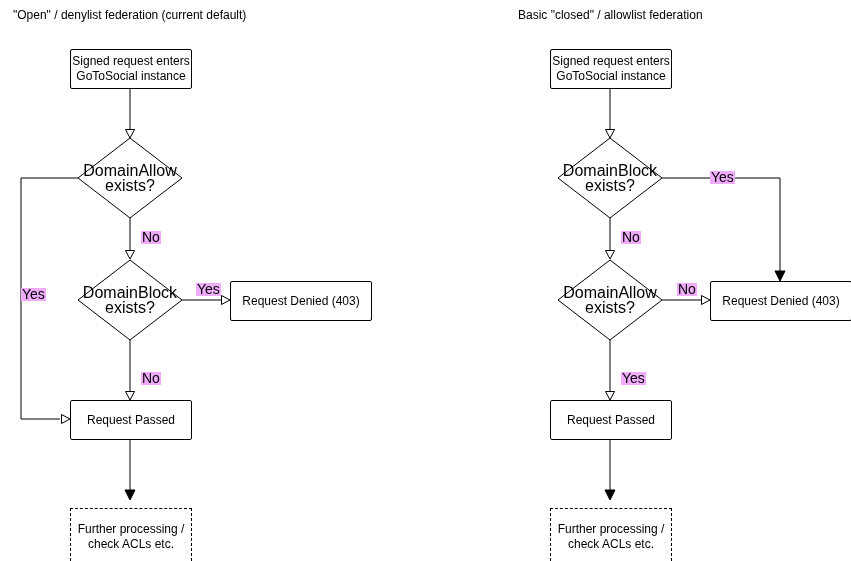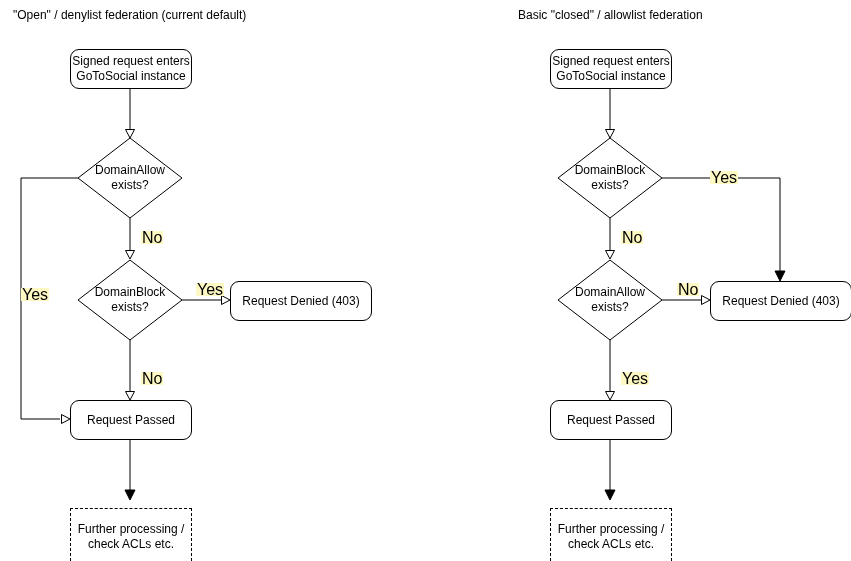--- a/index.html
+++ b/index.html
@@ -23,47 +23,47 @@
     position: absolute;
     font-size: 12px;
     line-height: 14px;
     white-space: nowrap;
   }
   .node {
     position: absolute;
     box-sizing: border-box;
     background: #ffffff;
     border: 1px solid #000000;
-    border-radius: 9px;
+    border-radius: 2px;
     display: flex;
     align-items: center;
     justify-content: center;
     text-align: center;
     font-size: 12px;
     line-height: 15px;
   }
   .node.dashed { border-style: dashed; border-radius: 0; margin-top: 8px; }
   .node .lbl { flex: none; width: 128px; }
   .dlabel {
     position: absolute;
     display: flex;
     align-items: center;
     justify-content: center;
     text-align: center;
-    font-size: 12px;
+    font-size: 16px;
     line-height: 15px;
     width: 104px;
     height: 40px;
     pointer-events: none;
   }
   .elabel {
     position: absolute;
-    font-size: 16px;
+    font-size: 14px;
     line-height: 13px;
-    background: #fef9c3;
+    background: #f0abfc;
     padding: 0 1px;
     white-space: nowrap;
   }
 </style>
 </head>
 <body>
 
 <div class="canvas">
 
   <svg class="wires" width="851" height="561" viewBox="0 0 851 561">

